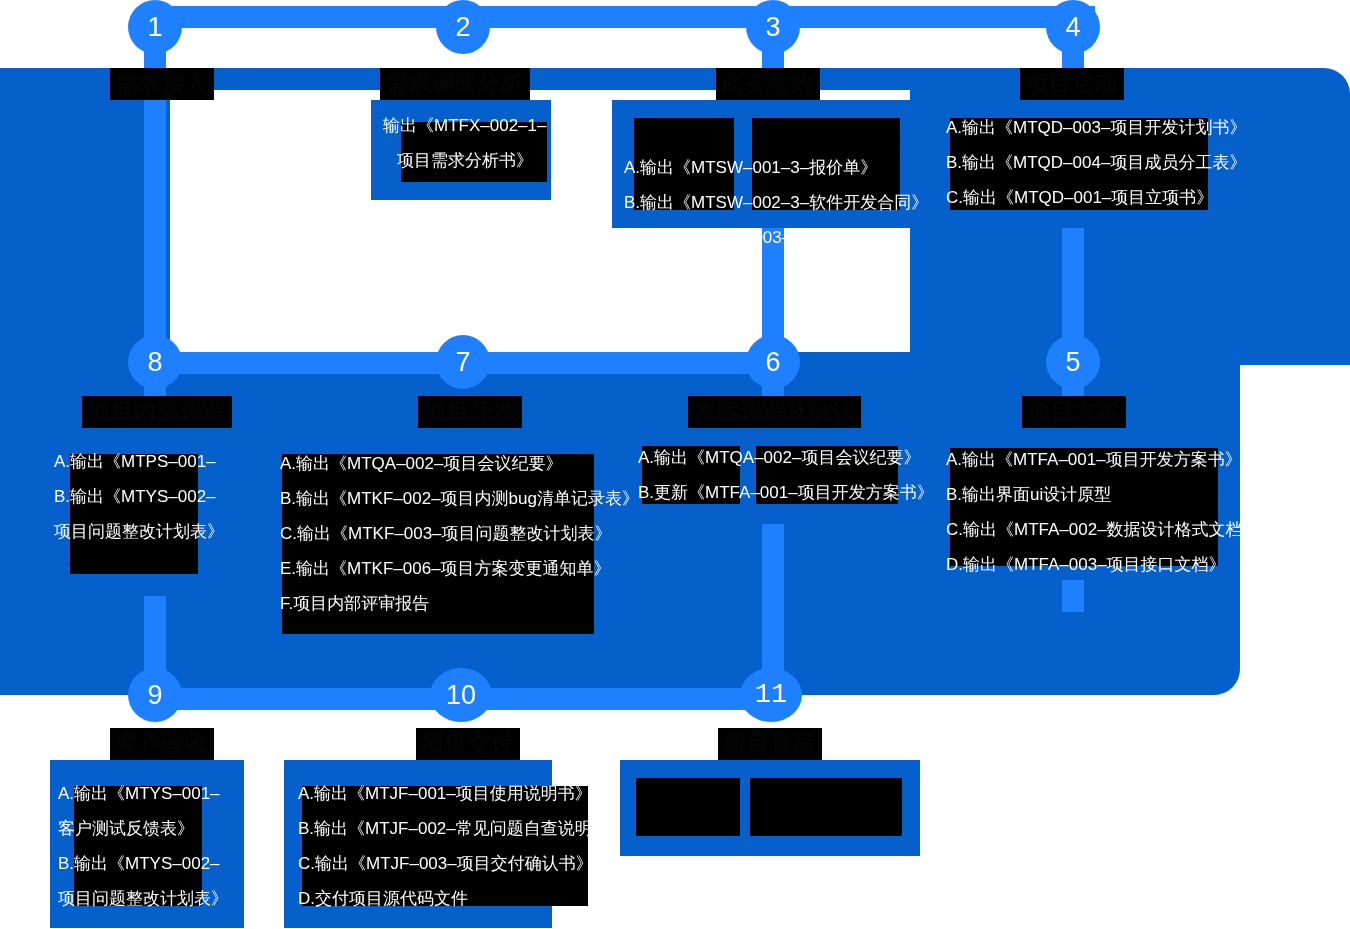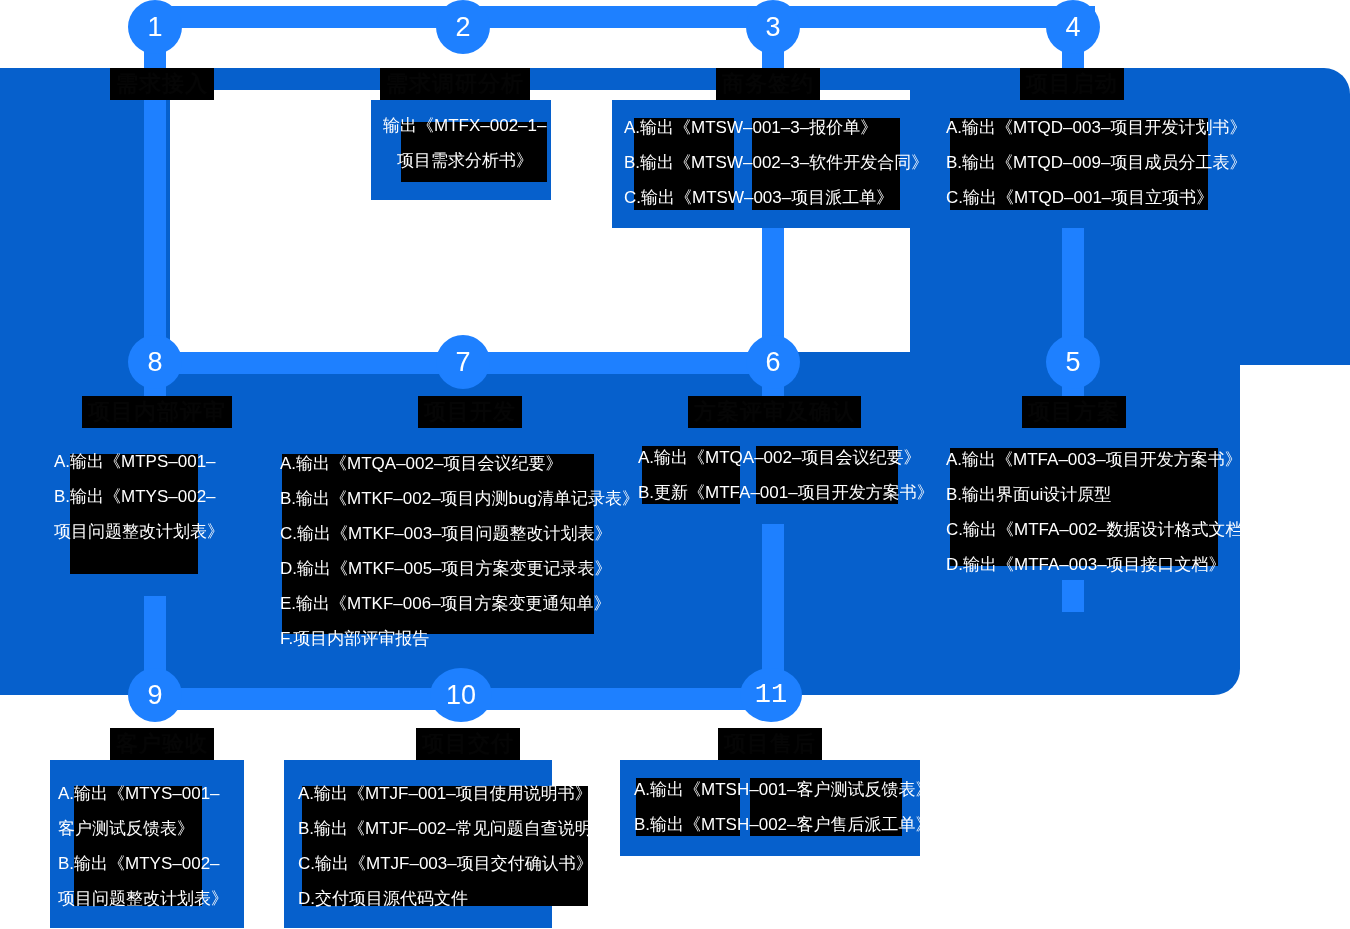--- a/index.html
+++ b/index.html
@@ -137,40 +137,40 @@
     <div class="redact" style="left:30px;top:22px;width:146px;height:60px;"></div>
     <div class="lines" style="padding:8px 10px 0 12px;">
       <div class="ln">输出《MTFX–002–1–</div>
       <div class="ln" style="padding-left:14px;">项目需求分析书》</div>
     </div>
   </div>
 
   <div class="card" style="left:612px;top:100px;width:298px;height:128px;">
     <div class="redact" style="left:22px;top:18px;width:100px;height:92px;"></div>
     <div class="redact" style="left:140px;top:18px;width:148px;height:92px;"></div>
-    <div class="lines" style="padding:10px 0 0 12px;">
+    <div class="lines" style="padding:10px 0 0 12px;margin-top:40px;">
       <div class="ln">A.输出《MTSW–001–3–报价单》</div>
       <div class="ln">B.输出《MTSW–002–3–软件开发合同》</div>
       <div class="ln">C.输出《MTSW–003–项目派工单》</div>
     </div>
   </div>
 
   <div class="card" style="left:930px;top:100px;width:320px;height:128px;">
     <div class="redact" style="left:20px;top:18px;width:258px;height:92px;"></div>
     <div class="lines" style="padding:10px 0 0 16px;">
       <div class="ln">A.输出《MTQD–003–项目开发计划书》</div>
-      <div class="ln">B.输出《MTQD–009–项目成员分工表》</div>
+      <div class="ln">B.输出《MTQD–004–项目成员分工表》</div>
       <div class="ln">C.输出《MTQD–001–项目立项书》</div>
     </div>
   </div>
 
   <div class="card" style="left:930px;top:428px;width:308px;height:152px;">
     <div class="redact" style="left:20px;top:20px;width:268px;height:118px;"></div>
     <div class="lines" style="padding:14px 0 0 16px;">
-      <div class="ln">A.输出《MTFA–003–项目开发方案书》</div>
+      <div class="ln">A.输出《MTFA–001–项目开发方案书》</div>
       <div class="ln">B.输出界面ui设计原型</div>
       <div class="ln">C.输出《MTFA–002–数据设计格式文档》</div>
       <div class="ln">D.输出《MTFA–003–项目接口文档》</div>
     </div>
   </div>
 
   <div class="card" style="left:626px;top:428px;width:290px;height:96px;">
     <div class="redact" style="left:16px;top:18px;width:98px;height:58px;"></div>
     <div class="redact" style="left:130px;top:18px;width:142px;height:58px;"></div>
     <div class="lines" style="padding:12px 0 0 12px;">
@@ -178,21 +178,20 @@
       <div class="ln">B.更新《MTFA–001–项目开发方案书》</div>
     </div>
   </div>
 
   <div class="card" style="left:266px;top:426px;width:348px;height:230px;">
     <div class="redact" style="left:16px;top:28px;width:312px;height:180px;"></div>
     <div class="lines" style="padding:20px 0 0 14px;">
       <div class="ln">A.输出《MTQA–002–项目会议纪要》</div>
       <div class="ln">B.输出《MTKF–002–项目内测bug清单记录表》</div>
       <div class="ln">C.输出《MTKF–003–项目问题整改计划表》</div>
-      <div class="ln">D.输出《MTKF–005–项目方案变更记录表》</div>
       <div class="ln">E.输出《MTKF–006–项目方案变更通知单》</div>
       <div class="ln">F.项目内部评审报告</div>
     </div>
   </div>
 
   <div class="card" style="left:46px;top:428px;width:158px;height:168px;">
     <div class="redact" style="left:24px;top:26px;width:128px;height:120px;"></div>
     <div class="lines" style="padding:16px 0 0 8px;">
       <div class="ln">A.输出《MTPS–001–</div>
       <div class="ln">B.输出《MTYS–002–</div>
@@ -216,19 +215,15 @@
       <div class="ln">A.输出《MTJF–001–项目使用说明书》</div>
       <div class="ln">B.输出《MTJF–002–常见问题自查说明书》</div>
       <div class="ln">C.输出《MTJF–003–项目交付确认书》</div>
       <div class="ln">D.交付项目源代码文件</div>
     </div>
   </div>
 
   <div class="card" style="left:620px;top:760px;width:300px;height:96px;">
     <div class="redact" style="left:16px;top:18px;width:104px;height:58px;"></div>
     <div class="redact" style="left:130px;top:18px;width:152px;height:58px;"></div>
-    <div class="lines" style="padding:12px 0 0 14px;">
-      <div class="ln">A.输出《MTSH–001–客户测试反馈表》</div>
-      <div class="ln">B.输出《MTSH–002–客户售后派工单》</div>
-    </div>
   </div>
 
 </div>
 
 </body></html>

